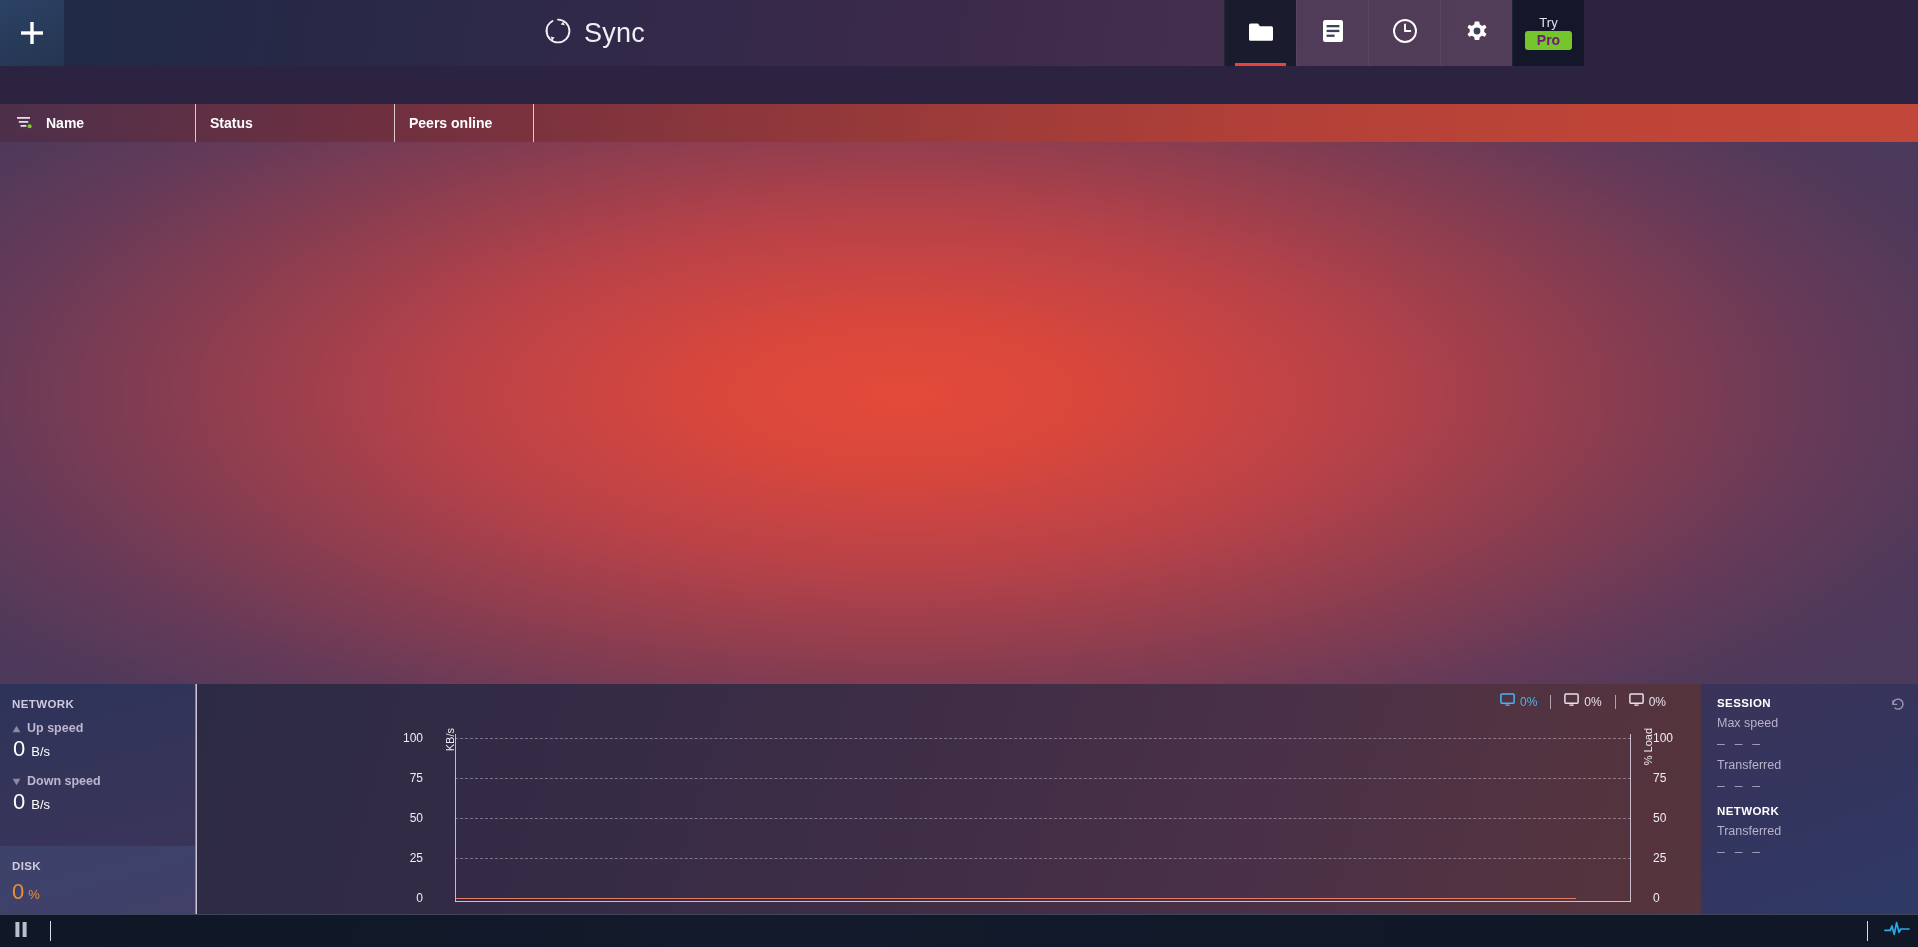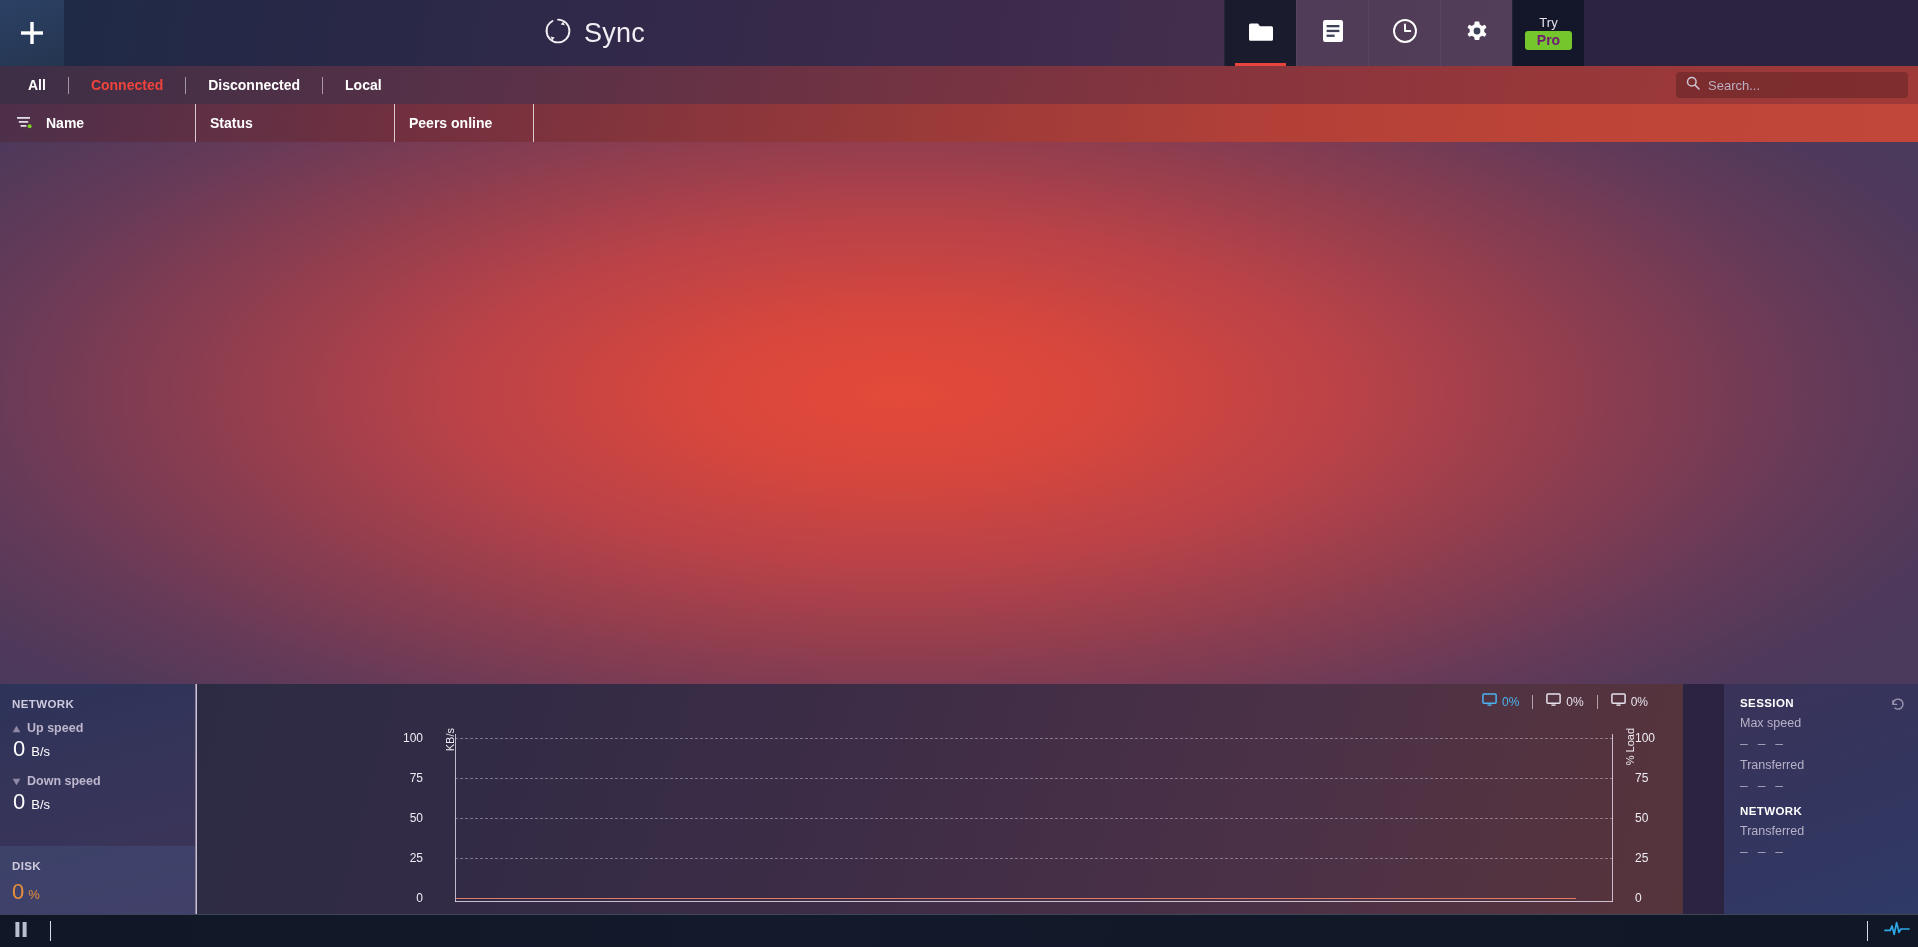--- a/index.html
+++ b/index.html
@@ -189,24 +189,23 @@
   }
   .timerange {
     position: absolute; left: 0; right: 0; bottom: 6px;
     display: flex; align-items: center; justify-content: center;
   }
   .tr-item { color: #efe9f1; font-size: 13px; padding: 0 12px; cursor: pointer; }
   .tr-item.active { color: #4ab4f0; }
   .tr-sep { width: 1px; height: 14px; background: rgba(255,255,255,.55); }
 
   .sessionpanel {
-    width: 194px; height: 230px; position: relative;
+    width: 217px; height: 230px; position: relative;
     background: linear-gradient(160deg, #3a3359 0%, #33355e 50%, #2f3a67 100%);
     padding: 13px 14px 16px 16px;
-    margin-left: 41px;
   }
   .sp-title {
     color: #ffffff; font-size: 11.5px; font-weight: bold; letter-spacing: .4px;
   }
   .sp-sub { color: #b8b2c8; font-size: 12.5px; margin-top: 7px; }
   .sp-dashes { color: #9f9ab2; font-size: 14px; letter-spacing: 3px; margin-top: 5px; }
   .reset-icon { position: absolute; right: 12px; top: 12px; cursor: pointer; opacity: .65; }
   .sp-gap { height: 12px; }
 
   
@@ -286,40 +285,20 @@
           </svg>
         </span>
       </div>
       <div class="try-pro">
         <span class="try-label">Try</span>
         <span class="pro-badge">Pro</span>
       </div>
     </div>
   </div>
 
-  <div class="filterbar">
-    <div class="filters">
-      <div class="filter-item">All</div>
-      <div class="fsep"></div>
-      <div class="filter-item active">Connected</div>
-      <div class="fsep"></div>
-      <div class="filter-item">Disconnected</div>
-      <div class="fsep"></div>
-      <div class="filter-item">Local</div>
-    </div>
-    <div class="searchwrap">
-      <span>
-        <svg width="14" height="14" viewBox="0 0 14 14">
-          <circle cx="5.8" cy="5.8" r="4.3" fill="none" stroke="#cfc6d6" stroke-width="1.5"></circle>
-          <path d="M9.2 9.2 L13 13" stroke="#cfc6d6" stroke-width="1.6" stroke-linecap="round"></path>
-        </svg>
-      </span>
-      <input class="search-input" type="text" placeholder="Search..." style="">
-    </div>
-  </div>
 
   <div class="main">
 
     <div class="list-header">
       <div class="lh-cell lh-name">
         <span>
           <svg width="16" height="14" viewBox="0 0 16 14">
             <rect x="1" y="2" width="13" height="1.8" fill="#e3dbe8"></rect>
             <rect x="2.8" y="6" width="9.4" height="1.8" fill="#e3dbe8"></rect>
             <rect x="4.6" y="10" width="5.8" height="1.8" fill="#e3dbe8"></rect>

